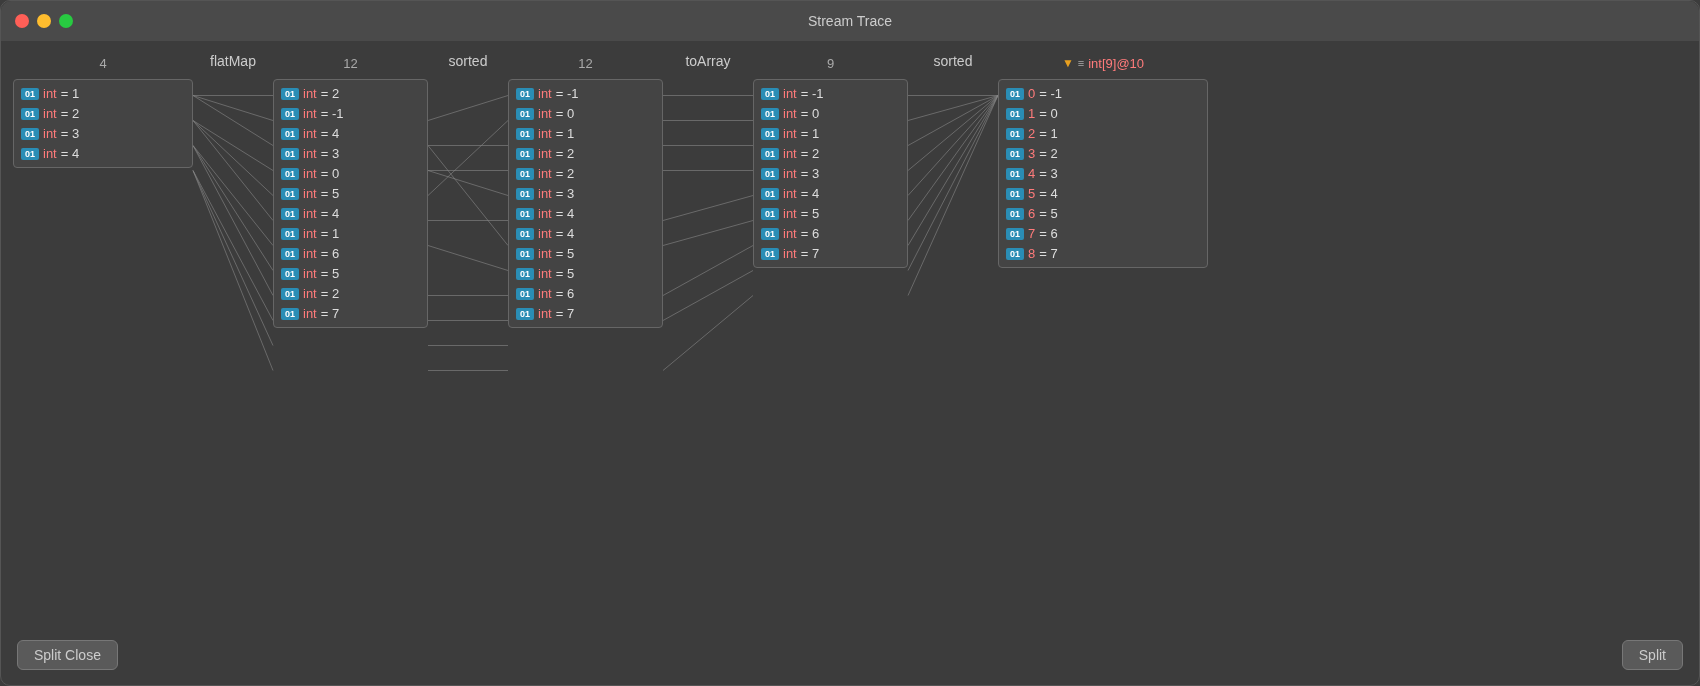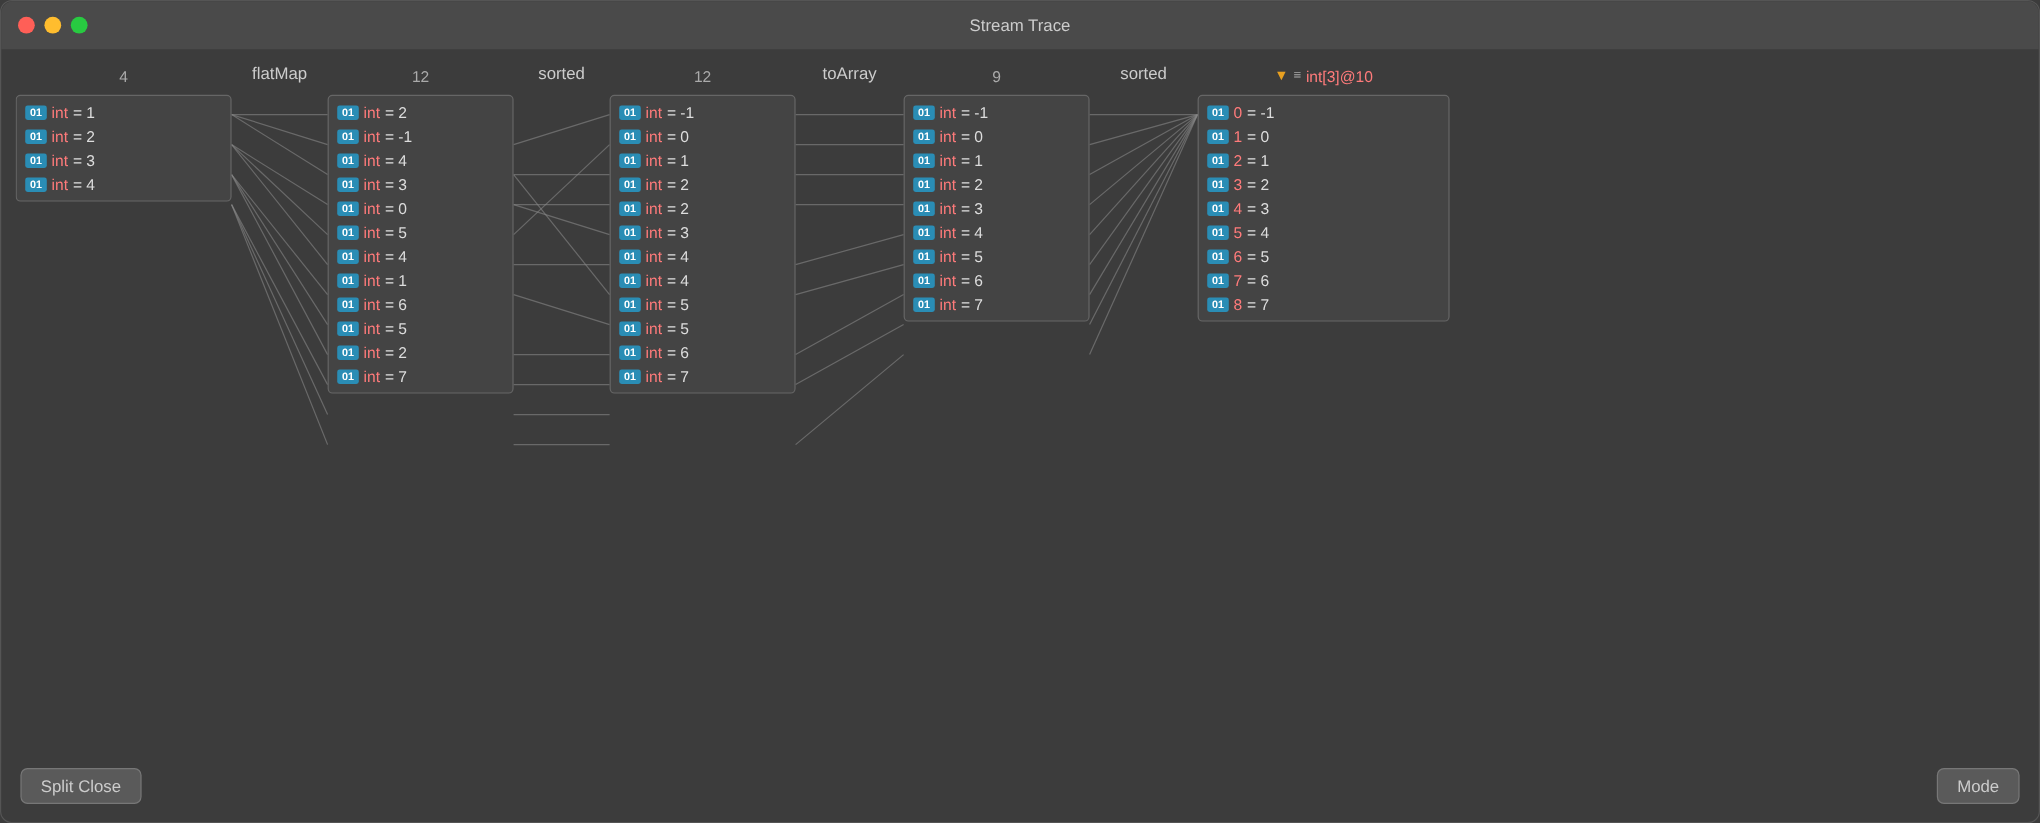--- a/index.html
+++ b/index.html
@@ -352,21 +352,21 @@
               </div>
             </div>
           </div>
           <div style="position: absolute; top: 0px; left: 895px; width: 90px; display: flex; flex-direction: column; align-items: center; justify-content: flex-start; padding-top: 2px; z-index: 2;">
             <div class="op-label">sorted</div>
           </div>
           <div style="position: absolute; top: 0px; left: 985px; width: 210px; display: flex; flex-direction: column; z-index: 2;">
             <div style="text-align: center; color: rgb(170, 170, 170); font-size: 13px; margin-bottom: 4px; height: 24px; display: flex; align-items: center; justify-content: center; gap: 4px;">
               <span style="color: rgb(232, 160, 32); font-size: 12px;">▼</span>
               <span style="color: rgb(170, 170, 170); font-size: 11px;">≡</span>
-              <span style="color: rgb(255, 123, 123); font-size: 13px;">int[3]@10</span>
+              <span style="color: rgb(255, 123, 123); font-size: 13px;">int[9]@10</span>
             </div>
             <div style="border: 1px solid rgb(102, 102, 102); border-radius: 4px; background: rgb(68, 68, 68); padding: 4px; display: flex; flex-direction: column; gap: 1px;">
               <div style="display: flex; align-items: center; gap: 4px; padding: 2px 3px;">
                 <span style="background: rgb(42, 141, 181); color: white; font-size: 9px; font-weight: bold; padding: 1px 3px; border-radius: 2px; min-width: 18px; text-align: center;">01</span>
                 <span style="color: rgb(255, 123, 123); font-size: 13px;">0</span>
                 <span style="color: rgb(221, 221, 221); font-size: 13px;"> = -1</span>
               </div>
               <div style="display: flex; align-items: center; gap: 4px; padding: 2px 3px;">
                 <span style="background: rgb(42, 141, 181); color: white; font-size: 9px; font-weight: bold; padding: 1px 3px; border-radius: 2px; min-width: 18px; text-align: center;">01</span>
                 <span style="color: rgb(255, 123, 123); font-size: 13px;">1</span>
@@ -406,16 +406,16 @@
                 <span style="background: rgb(42, 141, 181); color: white; font-size: 9px; font-weight: bold; padding: 1px 3px; border-radius: 2px; min-width: 18px; text-align: center;">01</span>
                 <span style="color: rgb(255, 123, 123); font-size: 13px;">8</span>
                 <span style="color: rgb(221, 221, 221); font-size: 13px;"> = 7</span>
               </div>
             </div>
           </div>
         </div>
       </div>
     <div class="footer">
       <button class="footer-btn">Split Close</button>
-      <button class="footer-btn">Mode</button>
+      <button class="footer-btn">Split</button>
     </div>
   </div>
 </div>
 
 </body></html>

